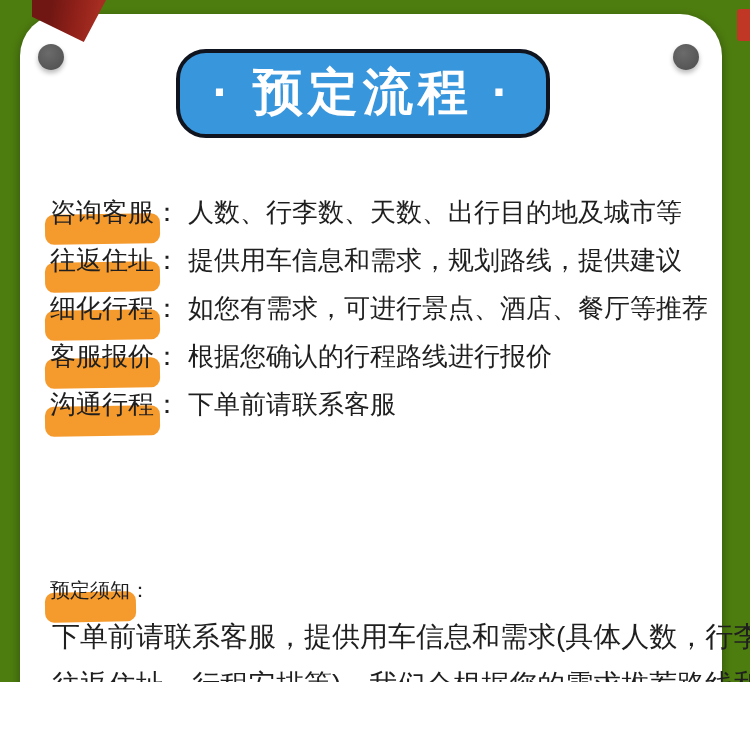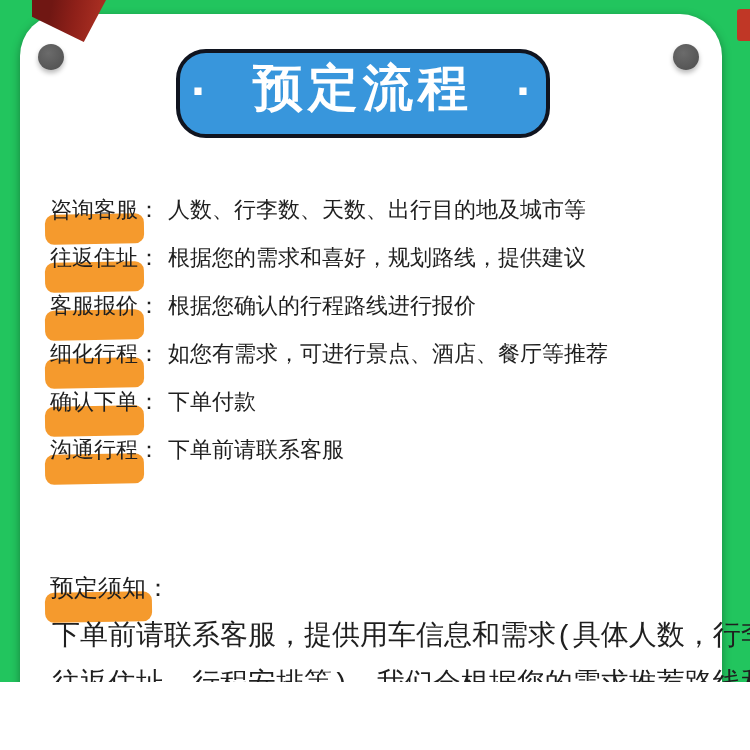--- a/index.html
+++ b/index.html
@@ -5,21 +5,21 @@
   :root{
     --header-blue:#3896DC;
     --header-border:#10141F;
     --highlight-orange:#F59A2D;
     --text-color:#1F1F1F;
     --ribbon-maroon:#8E2019;
     --tag-red:#C03726;
   }
   html,body{margin:0;padding:0;}
   body{font-family:"Liberation Sans","DejaVu Sans",sans-serif;background:#fff;}
-  .page{position:relative;width:750px;height:682px;background:#22c55e;overflow:hidden;font-family:Liberation Mono, monospace;}
+  .page{position:relative;width:750px;height:682px;background:#4d7c0f;overflow:hidden;}
 
   .card{
     position:absolute;left:20px;top:14px;width:702px;height:760px;
     background:#ffffff;border-radius:42px 42px 0 0;
     box-shadow:0 3px 10px rgba(0,0,0,0.35);
   }
 
   .pin-dot{
     position:absolute;width:26px;height:26px;border-radius:50%;
     background:radial-gradient(circle at 40% 35%, #6b6b6b, #4d4d4d);
@@ -36,32 +36,32 @@
     border-radius:30px;
     display:flex;align-items:center;justify-content:center;
     z-index:4;box-sizing:border-box;
   }
   .title-pill .title-text{
     color:#ffffff;font-size:50px;font-weight:bold;letter-spacing:5px;
     white-space:nowrap;line-height:1;padding-bottom:4px;
   }
 
   .steps{position:absolute;left:50px;top:188px;z-index:4;}
-  .step-row{height:48px;line-height:48px;font-size:22px;color:var(--text-color);white-space:nowrap;}
+  .step-row{height:48px;line-height:48px;font-size:26px;color:var(--text-color);white-space:nowrap;}
   .hl{position:relative;display:inline-block;z-index:0;}
   .hl::before{
     content:"";position:absolute;left:-5px;right:-6px;top:54%;height:62%;
     background:var(--highlight-orange);border-radius:9px;z-index:-1;
     transform:rotate(-1deg);
   }
   .step-content{margin-left:8px;}
 
   .notice-title-row{
     position:absolute;left:50px;top:566px;height:48px;line-height:48px;
-    font-size:24px;color:var(--text-color);white-space:nowrap;z-index:4;text-align:right;
+    font-size:20px;color:var(--text-color);white-space:nowrap;z-index:4;text-align:right;
   }
   .notice-paragraph{
     position:absolute;left:52px;top:613px;width:680px;z-index:4;
     font-size:28px;line-height:48px;color:var(--text-color);
   }
   .notice-line{white-space:nowrap;}
 
   .ribbon-tl{
     position:absolute;left:32px;top:0;width:74px;height:42px;z-index:5;
     background:linear-gradient(100deg,#701713 25%,var(--ribbon-maroon) 55%,#A62D21 85%);
@@ -91,30 +91,27 @@
 
   <div class="title-pill">
     <span class="title-text">· 预定流程 ·</span>
   </div>
 
   <div class="steps">
     <div class="step-row">
       <span class="hl">咨询客服</span><span>：</span><span class="step-content">人数、行李数、天数、出行目的地及城市等</span>
     </div>
     <div class="step-row">
-      <span class="hl">往返住址</span><span>：</span><span class="step-content">根据您的需求和喜好，规划路线，提供建议</span>
-    </div>
-    <div class="step-row">
-      <span class="hl">客服报价</span><span>：</span><span class="step-content">根据您确认的行程路线进行报价</span>
+      <span class="hl">往返住址</span><span>：</span><span class="step-content">提供用车信息和需求，规划路线，提供建议</span>
     </div>
     <div class="step-row">
       <span class="hl">细化行程</span><span>：</span><span class="step-content">如您有需求，可进行景点、酒店、餐厅等推荐</span>
     </div>
     <div class="step-row">
-      <span class="hl">确认下单</span><span>：</span><span class="step-content">下单付款</span>
+      <span class="hl">客服报价</span><span>：</span><span class="step-content">根据您确认的行程路线进行报价</span>
     </div>
     <div class="step-row">
       <span class="hl">沟通行程</span><span>：</span><span class="step-content">下单前请联系客服</span>
     </div>
   </div>
 
   <div class="notice-title-row">
     <span class="hl">预定须知</span><span>：</span>
   </div>
 

